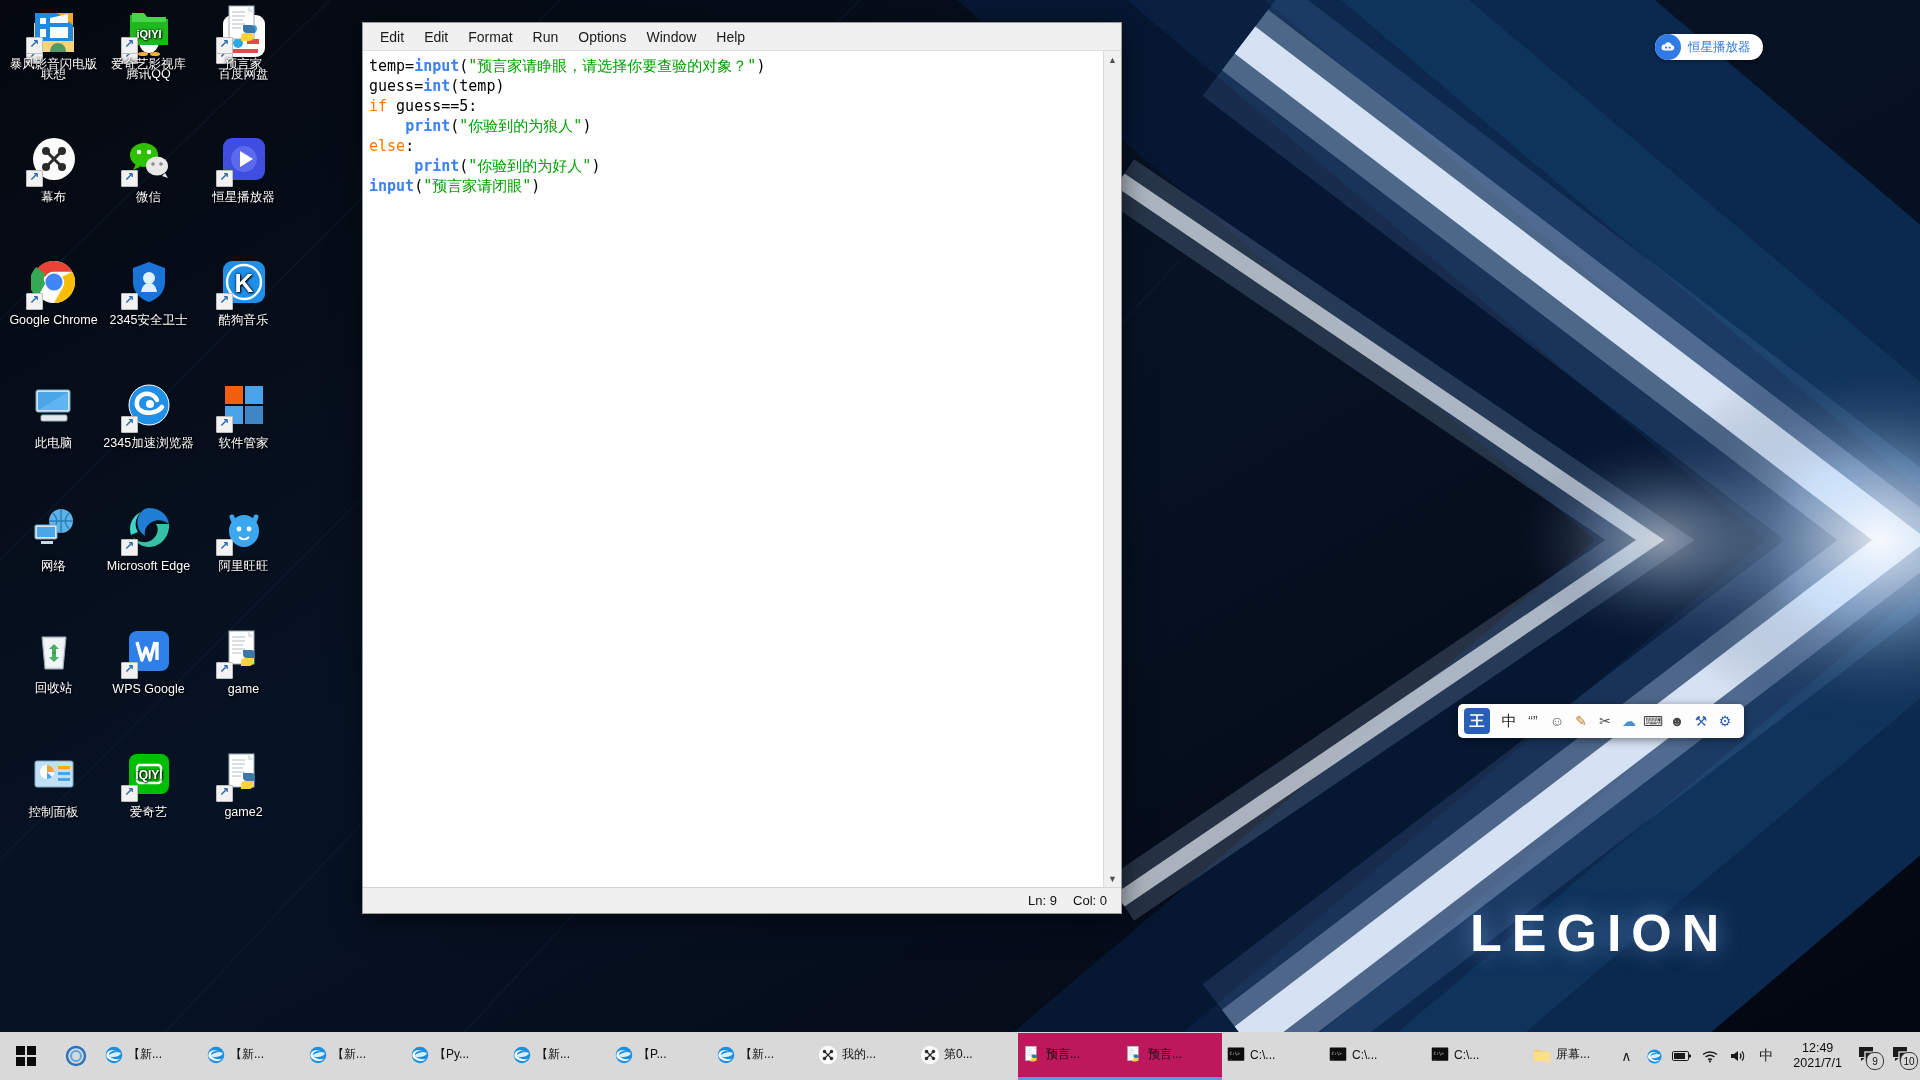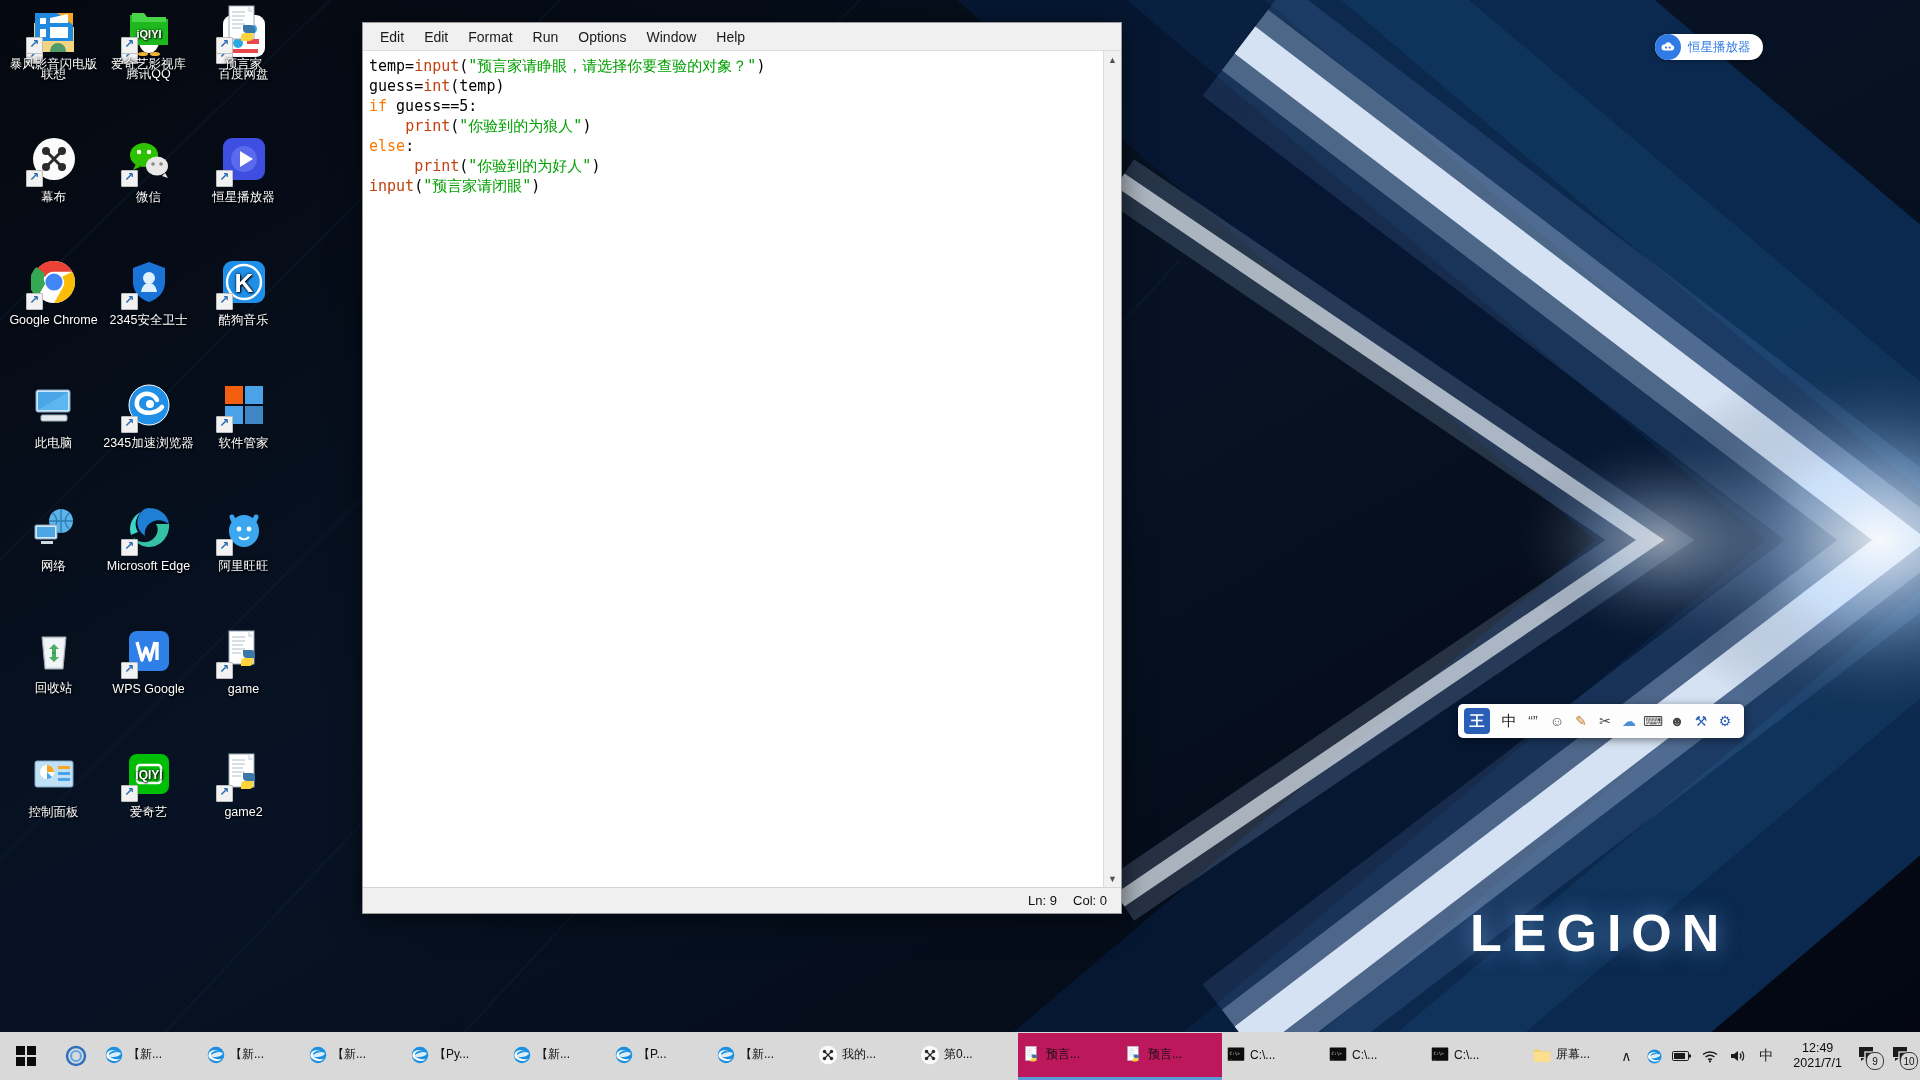--- a/index.html
+++ b/index.html
@@ -61,21 +61,21 @@
     padding-left:8px;gap:2px;flex:0 0 auto;border-bottom:1px solid #dedede;
   }
   .menu-item{font-size:14px;color:#1a1a1a;padding:3px 9px;border-radius:2px;}
   #idle-editor-wrap{flex:1 1 auto;display:flex;background:#fff;position:relative;overflow:hidden;}
   #idle-editor{
     flex:1 1 auto;background:#fff;padding:5px 0 0 6px;
     font-family:"DejaVu Sans Mono","Liberation Mono",monospace;
     font-size:15px;line-height:20px;white-space:pre;overflow:hidden;
   }
   .tok-name{color:#000;}
-  .tok-builtin{color:#c2410c;}
+  .tok-builtin{color:#3b82f6;font-weight:bold;}
   .tok-kw{color:#ff7700;}
   .tok-str{color:#00a000;}
   .tok-punc{color:#000;}
   #idle-scrollbar{
     width:17px;background:#f0f0f0;border-left:1px solid #dcdcdc;
     display:flex;flex-direction:column;justify-content:space-between;
     align-items:center;flex:0 0 auto;
   }
   .sb-arrow{width:17px;height:17px;display:flex;align-items:center;justify-content:center;
     font-size:9px;color:#505050;background:#f0f0f0;}

